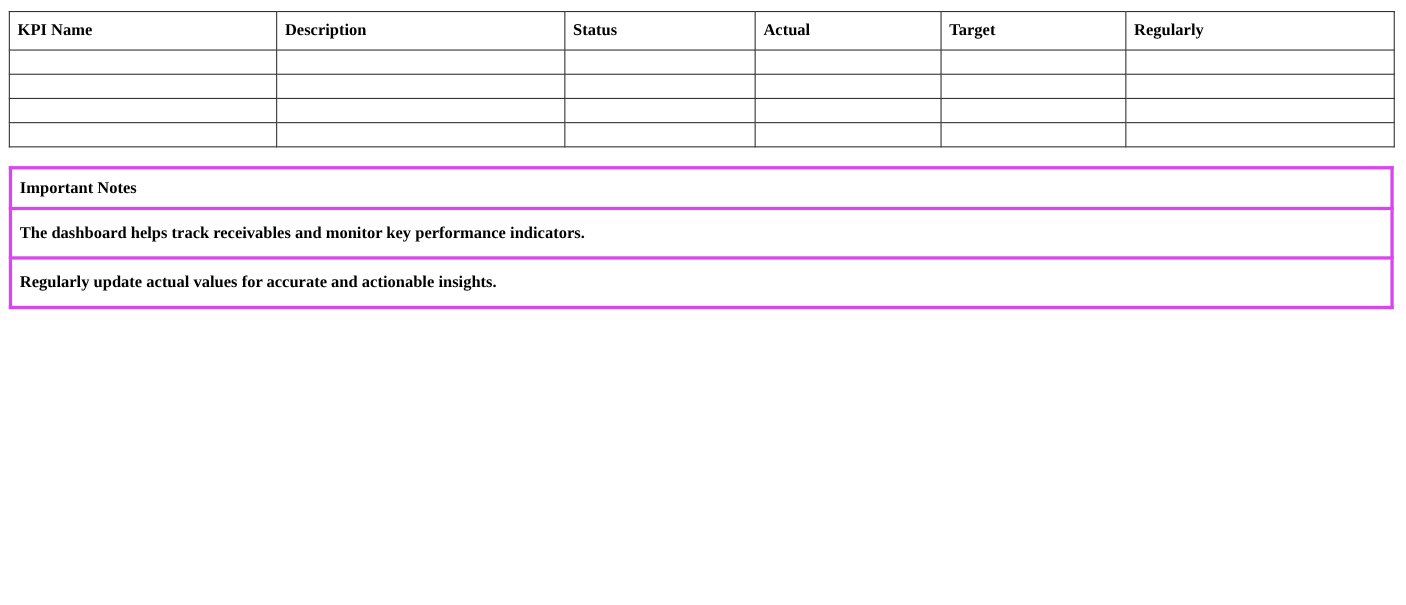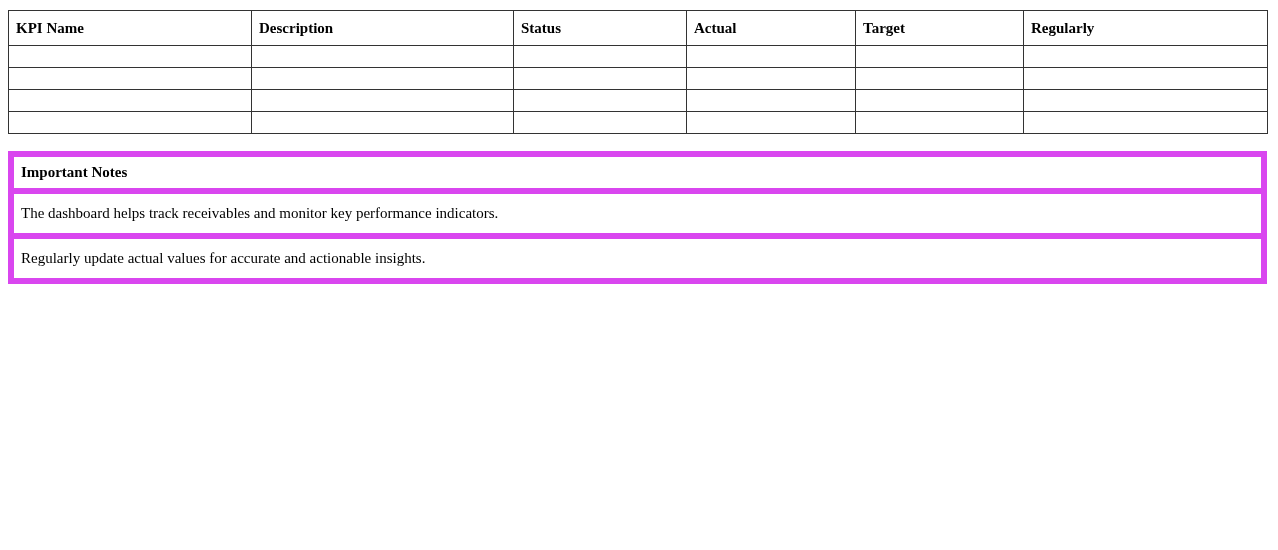--- a/index.html
+++ b/index.html
@@ -45,34 +45,34 @@
     height: 22px;
     font-size: 14px;
   }
   .notes-table {
     position: absolute;
     left: 8px;
     top: 151px;
     width: 1259px;
   }
   .notes-table td {
-    border: 6px solid #d946ef;
+    border: 3px solid #d946ef;
     padding: 0 4px 0 7px;
     vertical-align: middle;
     font-size: 15px;
     overflow: hidden;
     white-space: nowrap;
   }
   .notes-table .notes-title-cell {
     height: 37px;
     font-weight: bold;
   }
   .notes-table .note-cell {
     height: 45px;
-    font-weight: normal;
+    font-weight: bold;
   }
 </style>
 </head>
 <body>
 
 <div class="page">
 
   <table class="kpi-table">
     <colgroup>
       <col style="width:243px">

